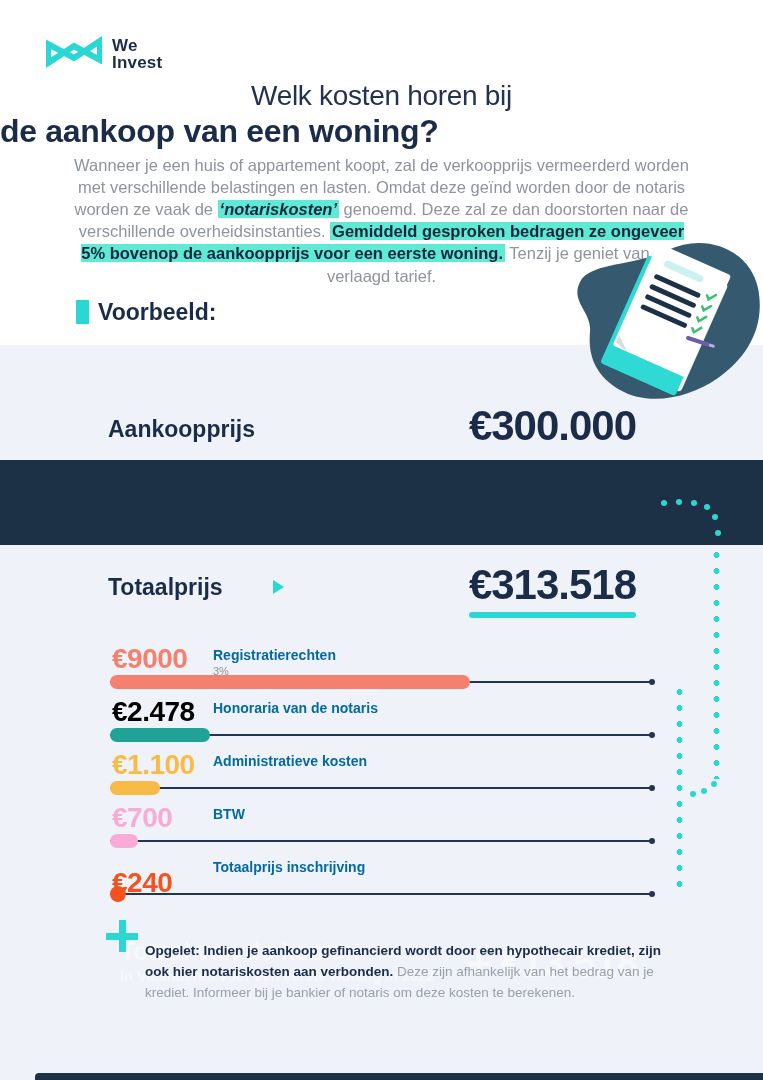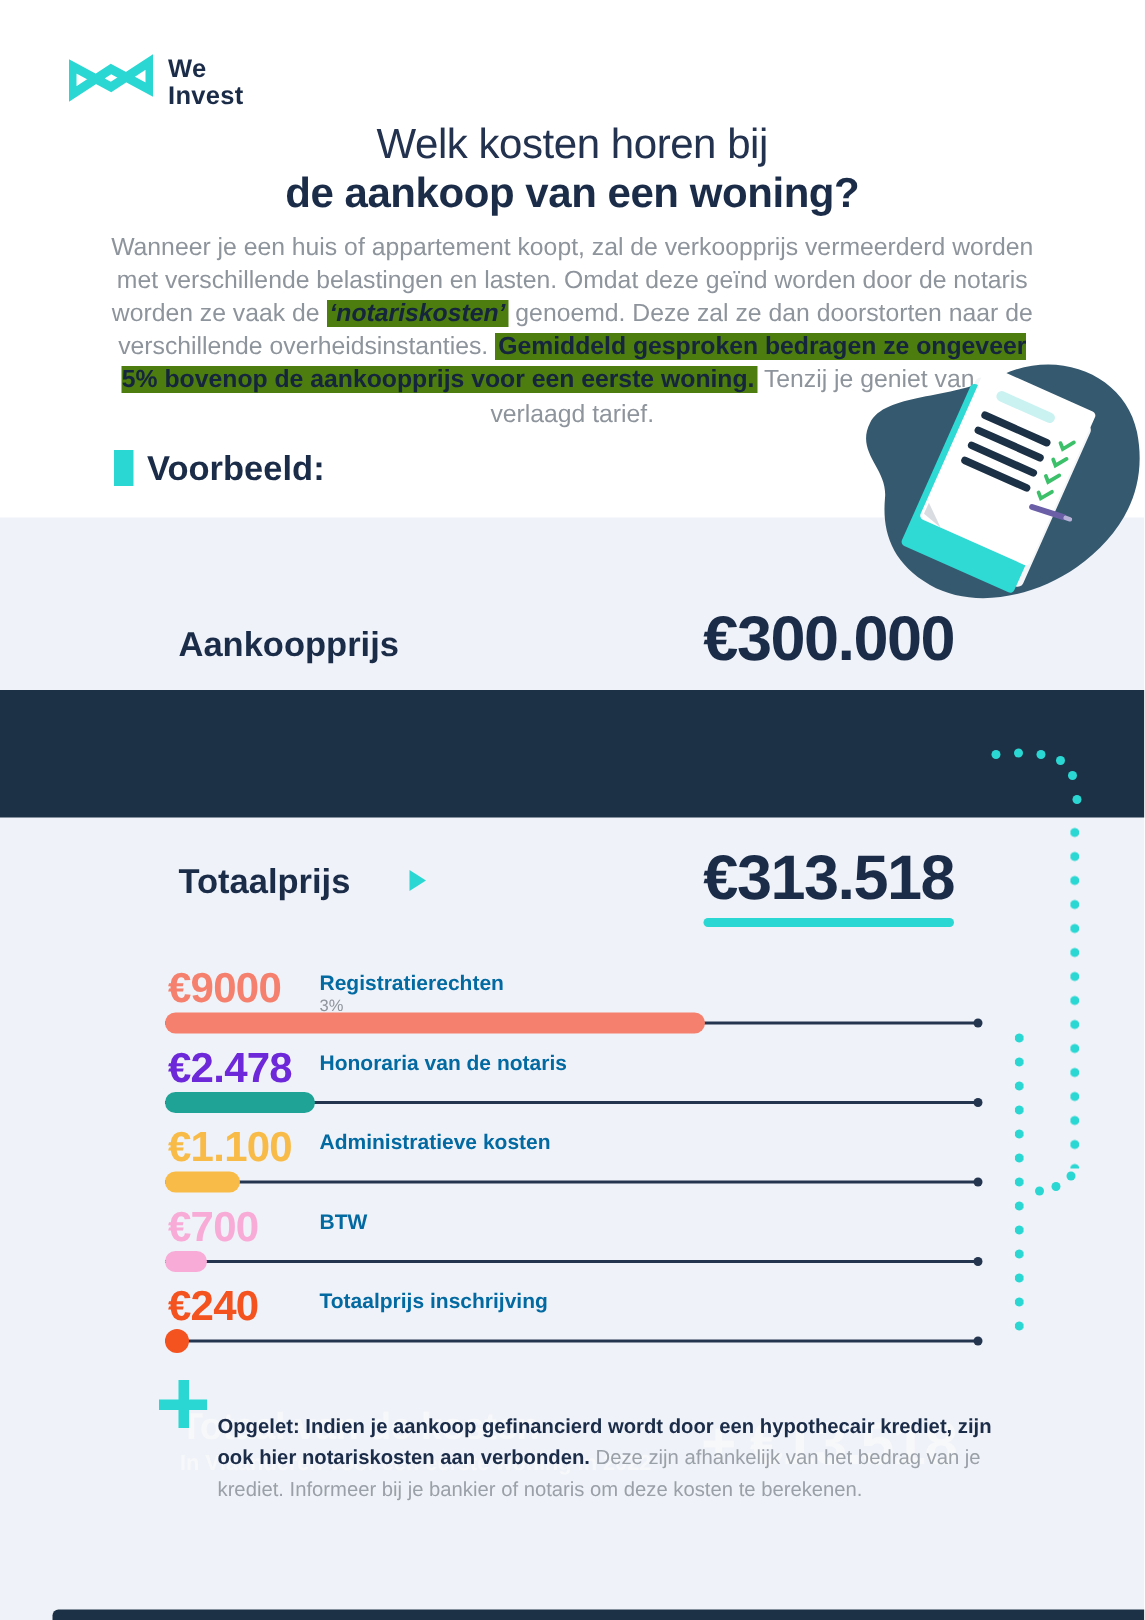--- a/index.html
+++ b/index.html
@@ -7,38 +7,38 @@
         font-family:"Liberation Sans", sans-serif;color:#1b2c49;background:#ffffff;}
   .light-bg{position:absolute;left:0;top:345px;right:0;bottom:0;background:#eff2f8;z-index:0;}
 
   
   .logo{position:absolute;left:46px;top:34px;display:flex;align-items:center;gap:10px;z-index:3;}
   .logo-text{font-weight:bold;font-size:17px;line-height:1.02;color:#1b2c49;letter-spacing:.2px;}
 
   
   .title1{position:absolute;left:0;right:0;top:80px;text-align:center;font-size:28px;
           font-weight:400;color:#22324f;letter-spacing:-.3px;z-index:2;}
-  .title2{position:absolute;left:0;right:0;top:113px;text-align:center;font-size:28px;
+  .title2{position:absolute;left:0;right:0;top:113px;font-size:32px;
           font-weight:bold;color:#1b2c49;letter-spacing:-.3px;z-index:2;}
 
   
   .intro{position:absolute;left:71px;top:154px;width:621px;text-align:center;font-size:16.5px;
          line-height:1.34;color:#8e949c;z-index:2;}
-  .hl{background:#4d7c0f;color:#14253d;font-weight:bold;padding:0 2px;}
+  .hl{background:#5eead4;color:#14253d;font-weight:bold;padding:0 2px;}
   .hl-italic{font-style:italic;}
 
   
   .vb-square{position:absolute;left:76px;top:300px;width:13px;height:24px;background:#2bd7d2;z-index:2;}
   .vb-text{position:absolute;left:98px;top:299px;font-size:23px;font-weight:bold;color:#1b2c49;z-index:2;}
 
   
   .illus{position:absolute;left:568px;top:236px;z-index:2;}
 
   
-  .row-label{position:absolute;left:119px;font-size:23px;font-weight:bold;color:#1b2c49;z-index:2;}
+  .row-label{position:absolute;left:108px;font-size:23px;font-weight:bold;color:#1b2c49;z-index:2;}
   .big-value{position:absolute;left:425px;width:255px;text-align:center;font-size:42px;font-weight:bold;
              color:#1b2c49;letter-spacing:-1px;z-index:2;}
   .band{position:absolute;left:0;top:460px;width:763px;height:85px;background:#1d3146;z-index:1;}
   .band-title{position:absolute;left:120px;top:477px;font-size:25px;font-weight:bold;color:#f7f8fa;letter-spacing:-.3px;}
   .band-sub{position:absolute;left:120px;top:508px;font-size:14.5px;font-weight:bold;color:#f7f8fa;}
   .band-value{position:absolute;left:425px;top:481px;width:255px;text-align:center;font-size:40px;
               font-weight:bold;color:#f7f8fa;letter-spacing:-1px;}
   .tp-arrow{position:absolute;left:273px;top:580px;width:0;height:0;border-left:11px solid #2bd7d2;
             border-top:7px solid transparent;border-bottom:7px solid transparent;z-index:2;}
   .tp-underline{display:block;margin:3px auto 0;width:167px;height:6px;border-radius:3px;background:#2bd7d2;}
@@ -47,24 +47,24 @@
   .cost-row{position:absolute;left:110px;width:545px;z-index:2;}
   .cost-amount{position:absolute;left:2px;top:0;font-size:28px;font-weight:bold;letter-spacing:-.5px;}
   .cost-labels{position:absolute;left:103px;top:4px;}
   .cost-label{font-size:14px;font-weight:bold;color:#0369a1;}
   .cost-sublabel{font-size:11px;color:#8e949c;margin-top:2px;}
   .cost-bar{position:absolute;left:0;top:32px;width:545px;height:15px;}
   .track{position:absolute;left:0;right:4px;top:6px;height:2px;background:#24354f;}
   .end-dot{position:absolute;right:0;top:4px;width:6px;height:6px;border-radius:50%;background:#24354f;}
   .pill{position:absolute;left:0;top:0;height:14px;border-radius:7px;}
   .c1{color:#f5806d;} .p1{width:360px;background:#f5806d;}
-  .c2{color:#6d28d9;} .p2{width:100px;background:#1fa396;}
+  .c2{color:#000000;} .p2{width:100px;background:#1fa396;}
   .c3{color:#f8bb47;} .p3{width:50px;background:#f8bb47;}
   .c4{color:#f9abd7;} .p4{width:28px;background:#f9abd7;}
-  .c5{color:#f4531f;} .p5{width:16px;height:16px;top:-1px;border-radius:50%;background:#f4531f;}
+  .c5{color:#f4531f;margin-top:12px;} .p5{width:16px;height:16px;top:-1px;border-radius:50%;background:#f4531f;}
   .r1{top:643px;} .r2{top:696px;} .r3{top:749px;} .r4{top:802px;} .r5{top:855px;}
 
   
   .note-plus{position:absolute;left:106px;top:920px;width:32px;height:32px;z-index:2;}
   .note-plus:before{content:"";position:absolute;left:13px;top:0;width:7px;height:32px;background:#2bd7d2;}
   .note-plus:after{content:"";position:absolute;left:0;top:13px;width:32px;height:7px;background:#2bd7d2;}
   .note-text{position:absolute;left:145px;top:941px;width:527px;font-size:13.5px;line-height:1.55;
              color:#9aa0a8;z-index:2;}
   .note-bold{font-weight:bold;color:#1b2c49;}
 

